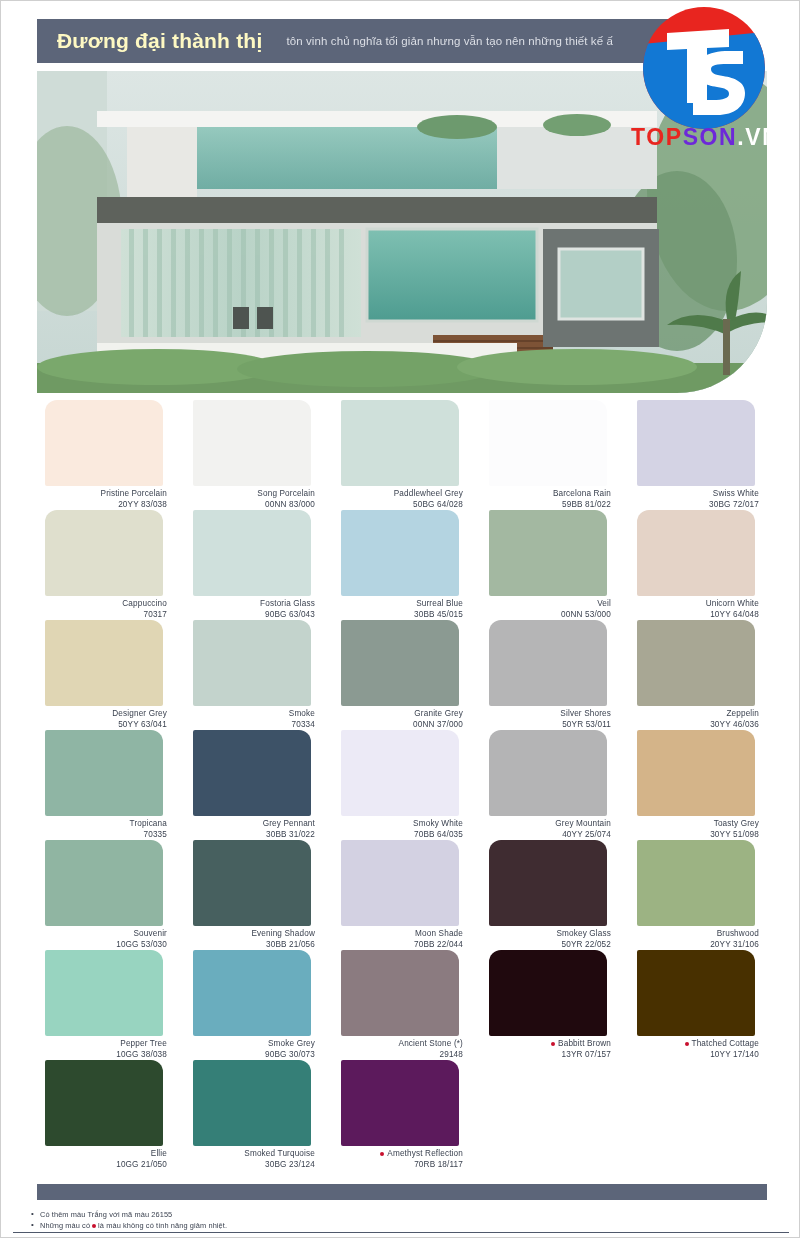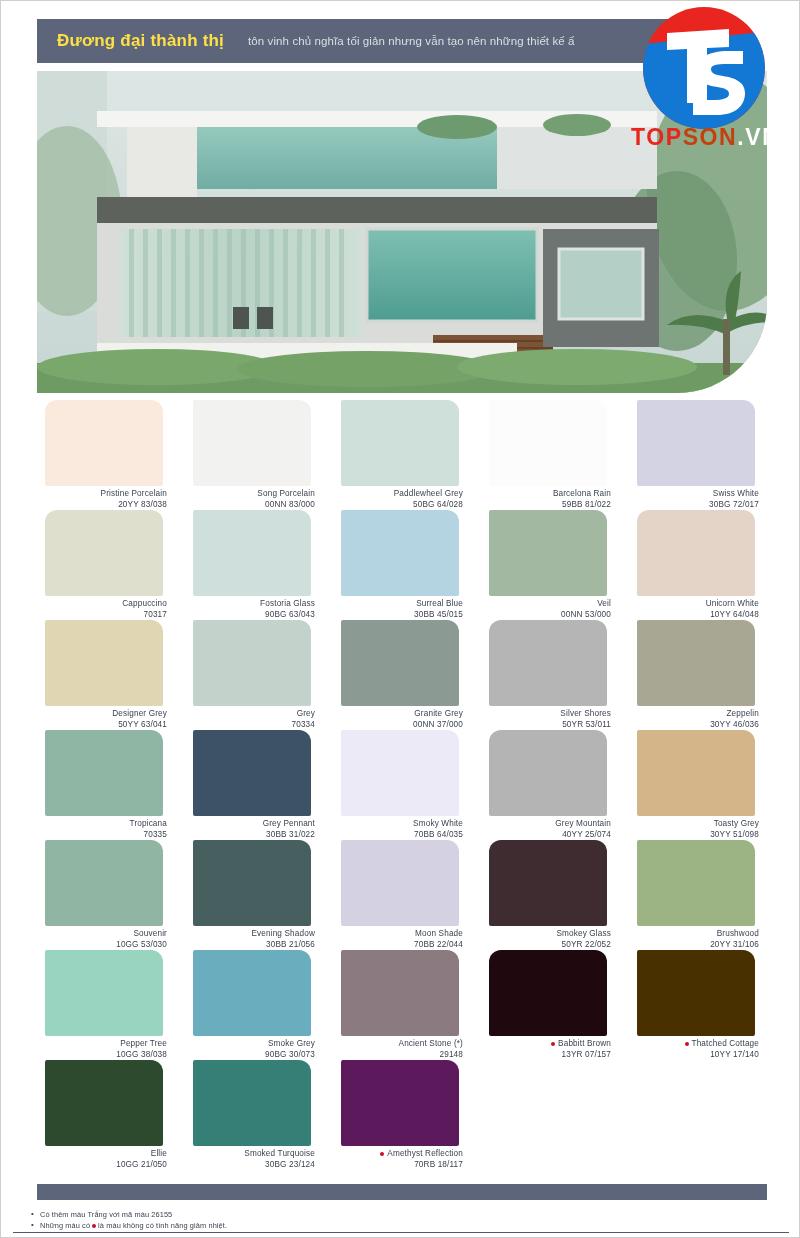--- a/index.html
+++ b/index.html
@@ -21,22 +21,22 @@
     position: absolute;
     left: 36px; top: 18px;
     width: 698px; height: 44px;
     background: #5c6579;
     display: flex;
     align-items: center;
     padding-left: 20px;
     overflow: hidden;
   }
   .header-title {
-    color: #fde047;
-    font-size: 17px;
+    color: #fef9c3;
+    font-size: 21px;
     font-weight: bold;
     letter-spacing: 0.2px;
     white-space: nowrap;
   }
   .header-sub {
     color: #dcdfe6;
     font-size: 11.5px;
     margin-left: 24px;
     white-space: nowrap;
     letter-spacing: 0.1px;
@@ -57,21 +57,21 @@
   .logo-wordmark {
     position: absolute;
     left: 10px; top: 117px;
     width: 160px;
     font-size: 23px;
     font-weight: bold;
     letter-spacing: 1.6px;
     white-space: nowrap;
   }
   .wm-top { color: #e8251f; }
-  .wm-son { color: #c2410c; }
+  .wm-son { color: #6d28d9; }
   .wm-vn  { color: #ffffff; }
 
   
   .hero {
     position: absolute;
     left: 36px; top: 70px;
     width: 730px; height: 322px;
     border-radius: 0 0 90px 0;
     overflow: hidden;
     background: linear-gradient(to bottom, #c9d6d7 0%, #b6c9c7 40%, #8fae9c 100%);
@@ -350,21 +350,21 @@
       <div class="cell">
         <div class="chip" style="background: rgb(224, 214, 180);"></div>
         <div class="label">
           <span class="nm">Designer Grey</span>
           <span class="code">50YY 63/041</span>
         </div>
       </div>
       <div class="cell">
         <div class="chip" style="background: rgb(195, 211, 204);"></div>
         <div class="label">
-          <span class="nm">Grey</span>
+          <span class="nm">Smoke</span>
           <span class="code">70334</span>
         </div>
       </div>
       <div class="cell">
         <div class="chip" style="background: rgb(139, 154, 146);"></div>
         <div class="label">
           <span class="nm">Granite Grey</span>
           <span class="code">00NN 37/000</span>
         </div>
       </div>

